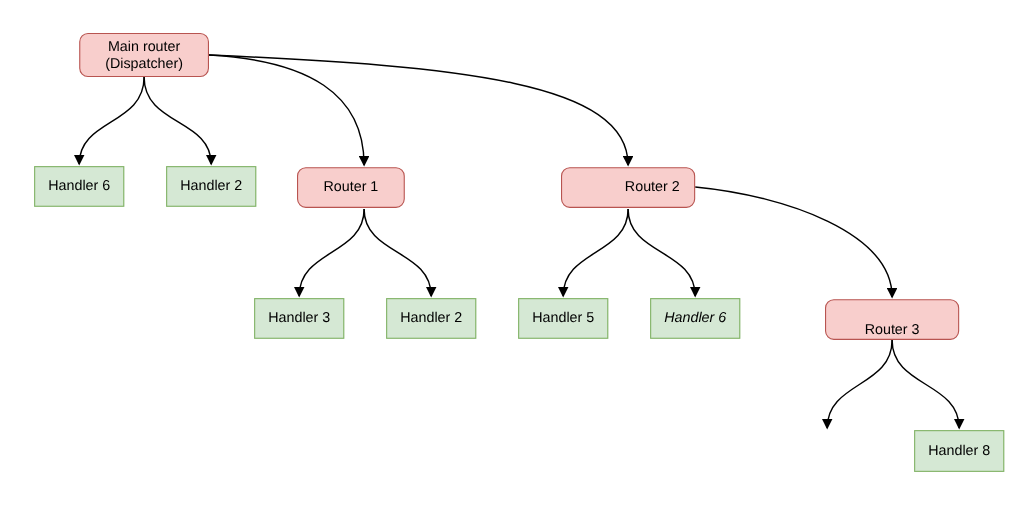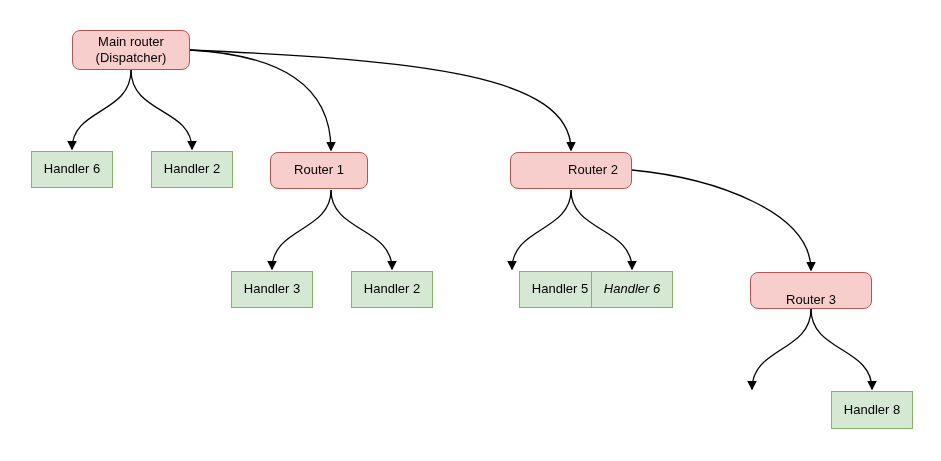--- a/index.html
+++ b/index.html
@@ -105,21 +105,21 @@
   </div>
 
   <div class="node handler" style="left:231px; top:271px; width:82px; height:37px;">
     <span class="node-label">Handler 3</span>
   </div>
 
   <div class="node handler" style="left:351px; top:271px; width:82px; height:37px;">
     <span class="node-label">Handler 2</span>
   </div>
 
-  <div class="node handler" style="left:471px; top:271px; width:82px; height:37px;margin-left:48px;">
+  <div class="node handler" style="left:471px; top:271px; width:82px; height:37px;">
     <span class="node-label">Handler 5</span>
   </div>
 
   <div class="node handler" style="left:591px; top:271px; width:82px; height:37px;font-style:italic;">
     <span class="node-label">Handler 6</span>
   </div>
 
   <div class="node router" style="left:750px; top:272px; width:122px; height:37px;align-items:flex-end;">
     <span class="node-label">Router 3</span>
   </div>

